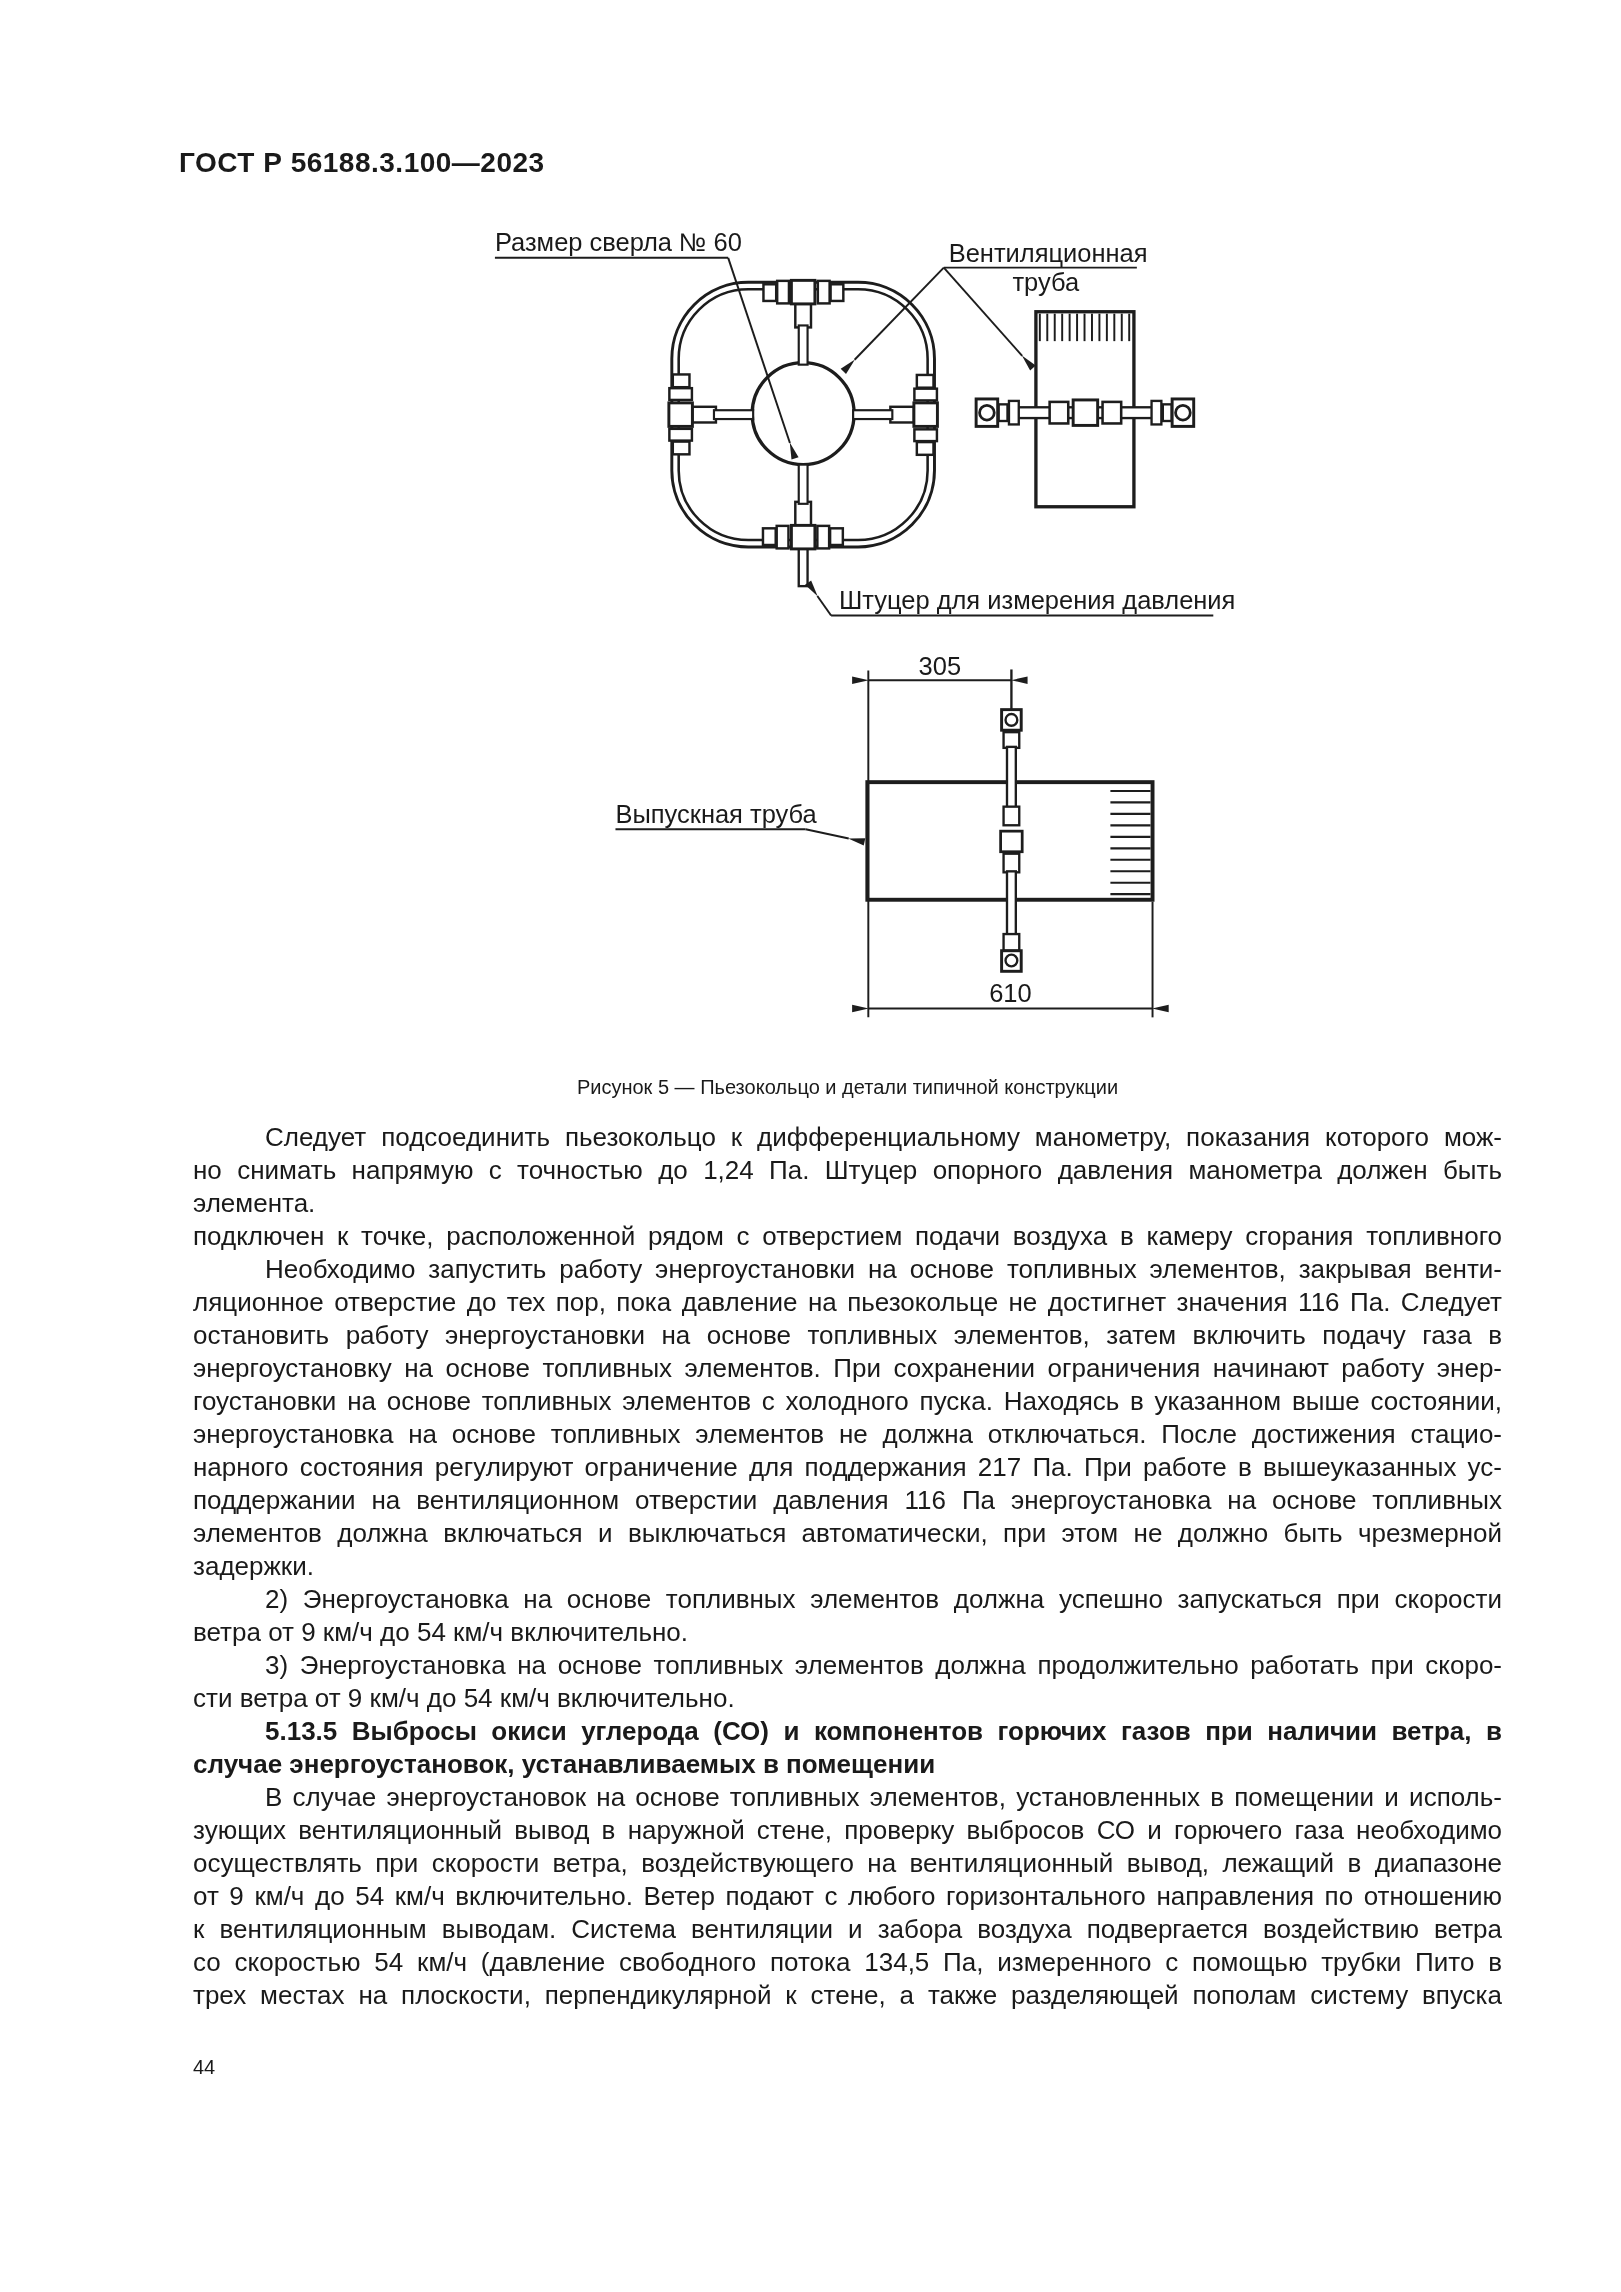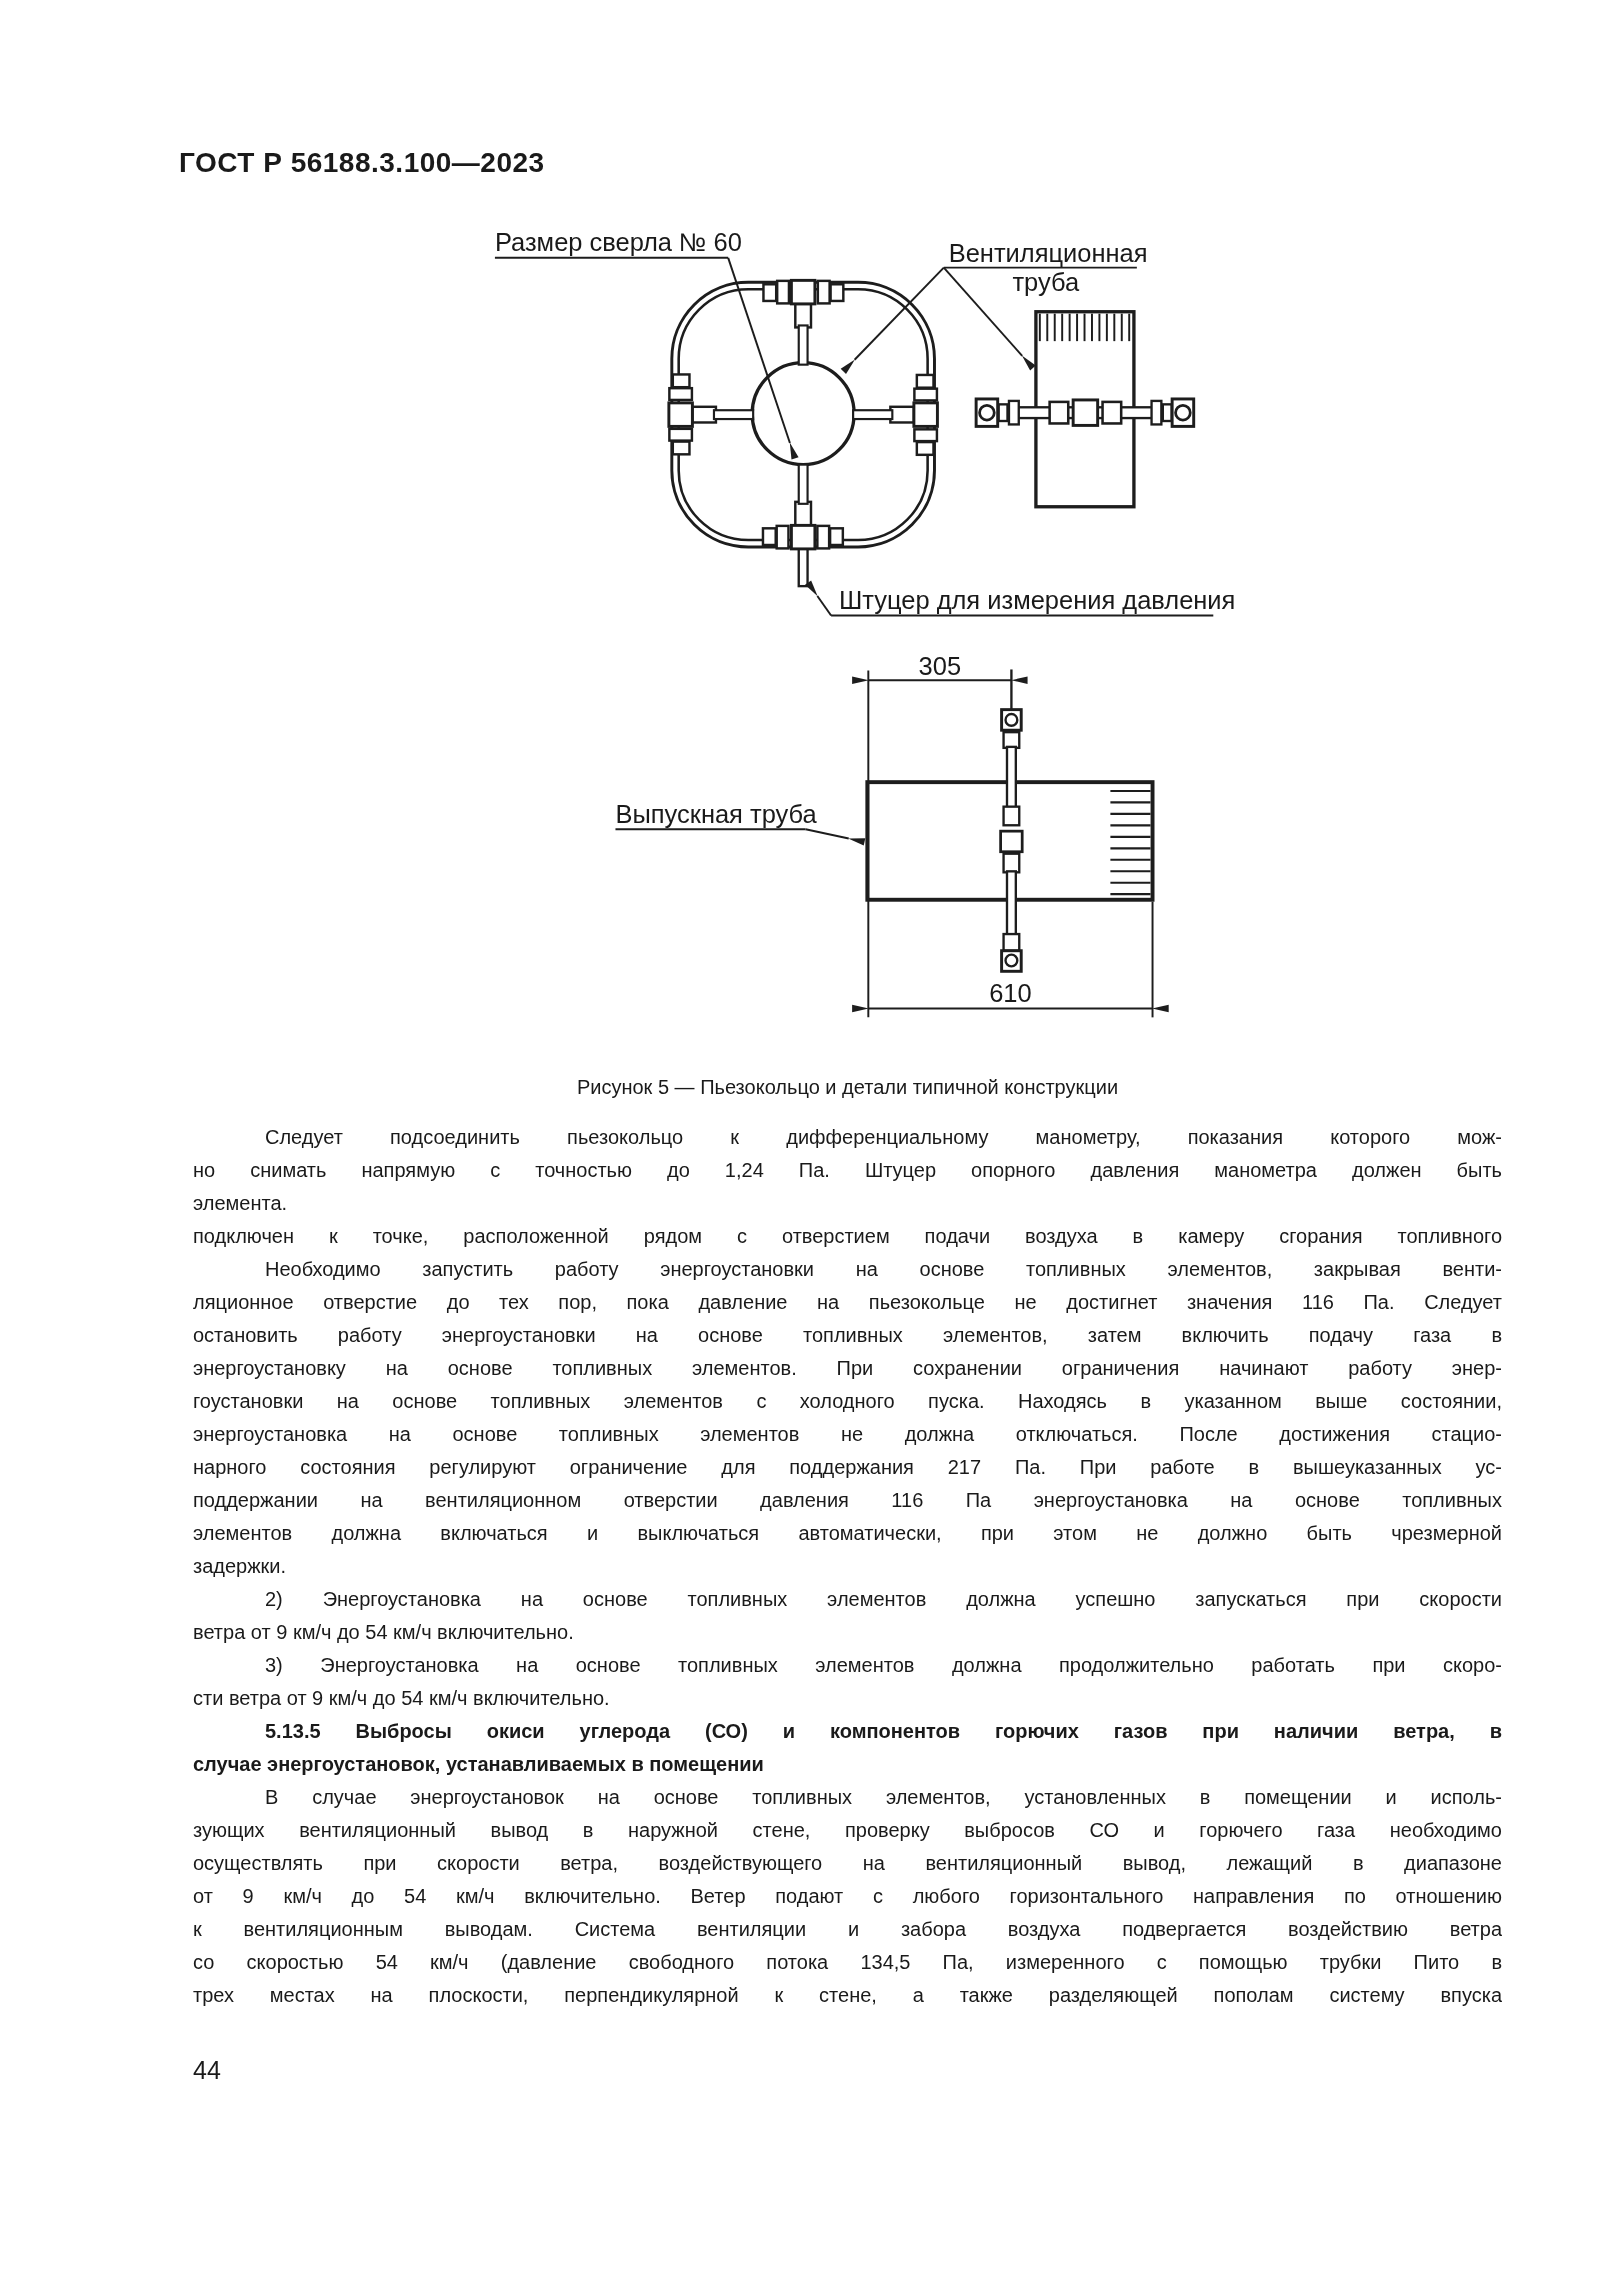--- a/index.html
+++ b/index.html
@@ -3,27 +3,27 @@
 <meta charset="utf-8">
 <style>
   html,body{margin:0;padding:0;background:#888;}
   #page{position:relative;width:1621px;height:2293px;background:#ffffff;
         font-family:"Liberation Sans",sans-serif;color:#1a1a1a;overflow:hidden;}
   #doc-header{position:absolute;left:179px;top:147px;font-size:28px;font-weight:bold;
         letter-spacing:0.5px;white-space:nowrap;}
   #figure-svg{position:absolute;left:0;top:0;}
   #figure-caption{position:absolute;left:193px;top:1076px;width:1309px;text-align:center;
         font-size:20px;white-space:nowrap;}
-  #text-block{position:absolute;left:193px;top:1121px;width:1309px;font-size:20px;}
+  #text-block{position:absolute;left:193px;top:1121px;width:1309px;font-size:26px;}
   .line{height:33px;line-height:33px;overflow:hidden;text-align:justify;
         text-align-last:justify;white-space:normal;}
   .line.lastleft{text-align-last:left;}
   .line.ind{padding-left:72px;}
   .para.bold .line{font-weight:bold;}
-  #page-number{position:absolute;left:193px;top:2056px;font-size:25px;}
+  #page-number{position:absolute;left:193px;top:2056px;font-size:20px;}
   svg text{font-family:"Liberation Sans",sans-serif;font-size:26px;fill:#1a1a1a;}
 </style>
 </head>
 <body>
 
 <div id="page">
 
   <div id="doc-header">ГОСТ Р 56188.3.100—2023</div>
 
   <svg id="figure-svg" width="1621" height="1039" viewBox="0 0 1654 1060">

